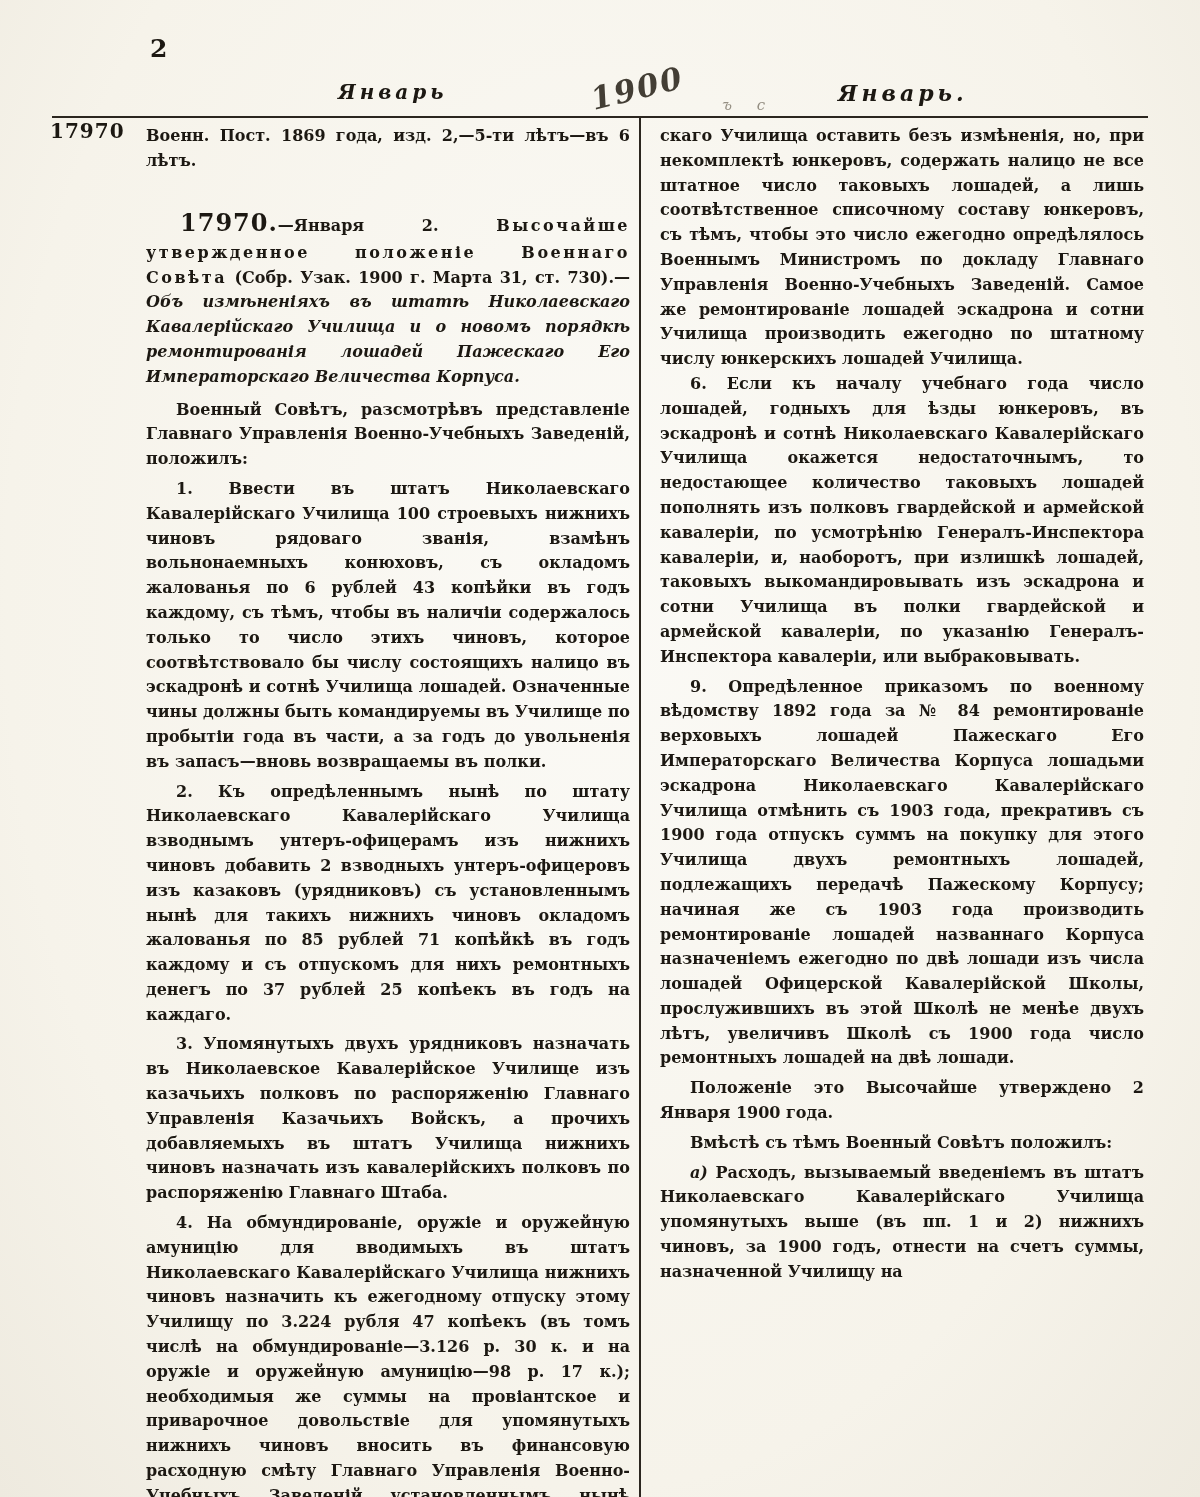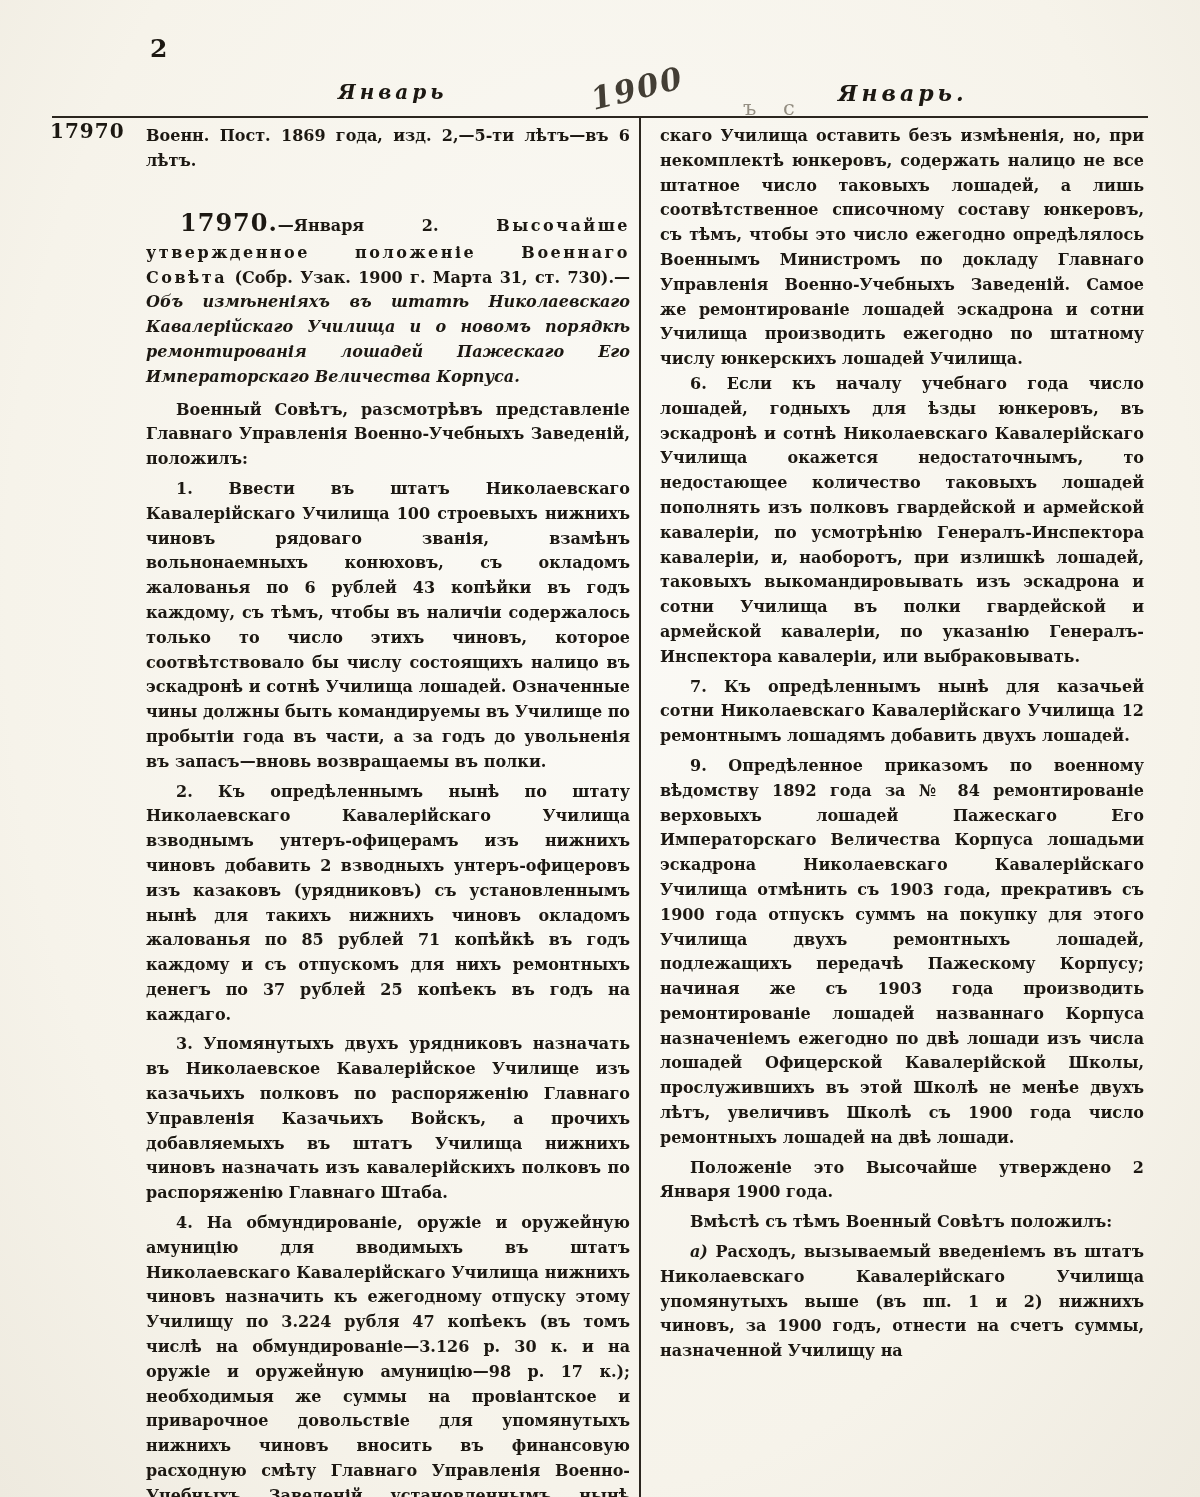--- a/index.html
+++ b/index.html
@@ -33,22 +33,22 @@
     font-size: 22px; font-weight: bold; font-style: italic; letter-spacing: 4px;
   }
   .hand-year {
     position: absolute; top: 70px; left: 590px;
     font-size: 31px; font-style: italic; font-weight: bold;
     color: #433e35;
     transform: rotate(-14deg);
     letter-spacing: 2px;
   }
   .print-artifact {
-    position: absolute; top: 96px; left: 743px;
-    font-size: 21px; color: #948e82;
+    position: absolute; top: 96px; left: 722px;
+    font-size: 15px; font-style: italic; color: #948e82;
     letter-spacing: 10px;
   }
   .top-rule {
     position: absolute; left: 52px; top: 116px;
     width: 1096px; height: 2px; background: #2b261f;
   }
   .margin-number {
     position: absolute; left: 50px; top: 119px;
     font-size: 20px; font-weight: bold; letter-spacing: 1px;
   }
@@ -95,20 +95,19 @@
       <p class="para">2. Къ опредѣленнымъ нынѣ по штату Николаевскаго Кавалерійскаго Училища взводнымъ унтеръ-офицерамъ изъ нижнихъ чиновъ добавить 2 взводныхъ унтеръ-офицеровъ изъ казаковъ (урядниковъ) съ установленнымъ нынѣ для такихъ нижнихъ чиновъ окладомъ жалованья по 85 рублей 71 копѣйкѣ въ годъ каждому и съ отпускомъ для нихъ ремонтныхъ денегъ по 37 рублей 25 копѣекъ въ годъ на каждаго.</p>
       <p class="para">3. Упомянутыхъ двухъ урядниковъ назначать въ Николаевское Кавалерійское Училище изъ казачьихъ полковъ по распоряженію Главнаго Управленія Казачьихъ Войскъ, а прочихъ добавляемыхъ въ штатъ Училища нижнихъ чиновъ назначать изъ кавалерійскихъ полковъ по распоряженію Главнаго Штаба.</p>
       <p class="para">4. На обмундированіе, оружіе и оружейную амуницію для вводимыхъ въ штатъ Николаевскаго Кавалерійскаго Училища нижнихъ чиновъ назначить къ ежегодному отпуску этому Училищу по 3.224 рубля 47 копѣекъ (въ томъ числѣ на обмундированіе—3.126 р. 30 к. и на оружіе и оружейную амуницію—98 р. 17 к.); необходимыя же суммы на провіантское и приварочное довольствіе для упомянутыхъ нижнихъ чиновъ вносить въ финансовую расходную смѣту Главнаго Управленія Военно-Учебныхъ Заведеній установленнымъ нынѣ порядкомъ.</p>
     </div>
 
   <div class="col-divider"></div>
 
   <div class="col col-right">
       <p class="noindent">скаго Училища оставить безъ измѣненія, но, при некомплектѣ юнкеровъ, содержать налицо не все штатное число таковыхъ лошадей, а лишь соотвѣтственное списочному составу юнкеровъ, съ тѣмъ, чтобы это число ежегодно опредѣлялось Военнымъ Министромъ по докладу Главнаго Управленія Военно-Учебныхъ Заведеній. Самое же ремонтированіе лошадей эскадрона и сотни Училища производить ежегодно по штатному числу юнкерскихъ лошадей Училища.</p>
       <p class="para">6. Если къ началу учебнаго года число лошадей, годныхъ для ѣзды юнкеровъ, въ эскадронѣ и сотнѣ Николаевскаго Кавалерійскаго Училища окажется недостаточнымъ, то недостающее количество таковыхъ лошадей пополнять изъ полковъ гвардейской и армейской кавалеріи, по усмотрѣнію Генералъ-Инспектора кавалеріи, и, наоборотъ, при излишкѣ лошадей, таковыхъ выкомандировывать изъ эскадрона и сотни Училища въ полки гвардейской и армейской кавалеріи, по указанію Генералъ-Инспектора кавалеріи, или выбраковывать.</p>
-      <p class="para">7. Къ опредѣленнымъ нынѣ для казачьей сотни Николаевскаго Кавалерійскаго Училища 12 ремонтнымъ лошадямъ добавить двухъ лошадей.</p>
       <p class="para">9. Опредѣленное приказомъ по военному вѣдомству 1892 года за № 84 ремонтированіе верховыхъ лошадей Пажескаго Его Императорскаго Величества Корпуса лошадьми эскадрона Николаевскаго Кавалерійскаго Училища отмѣнить съ 1903 года, прекративъ съ 1900 года отпускъ суммъ на покупку для этого Училища двухъ ремонтныхъ лошадей, подлежащихъ передачѣ Пажескому Корпусу; начиная же съ 1903 года производить ремонтированіе лошадей названнаго Корпуса назначеніемъ ежегодно по двѣ лошади изъ числа лошадей Офицерской Кавалерійской Школы, прослужившихъ въ этой Школѣ не менѣе двухъ лѣтъ, увеличивъ Школѣ съ 1900 года число ремонтныхъ лошадей на двѣ лошади.</p>
       <p class="para">Положеніе это Высочайше утверждено 2 Января 1900 года.</p>
       <p class="para">Вмѣстѣ съ тѣмъ Военный Совѣтъ положилъ:</p>
       <p class="para"><span class="italic">а) </span><span>Расходъ, вызываемый введеніемъ въ штатъ Николаевскаго Кавалерійскаго Училища упомянутыхъ выше (въ пп. 1 и 2) нижнихъ чиновъ, за 1900 годъ, отнести на счетъ суммы, назначенной Училищу на</span></p>
     </div>
 
 </div>
 
 </body></html>

